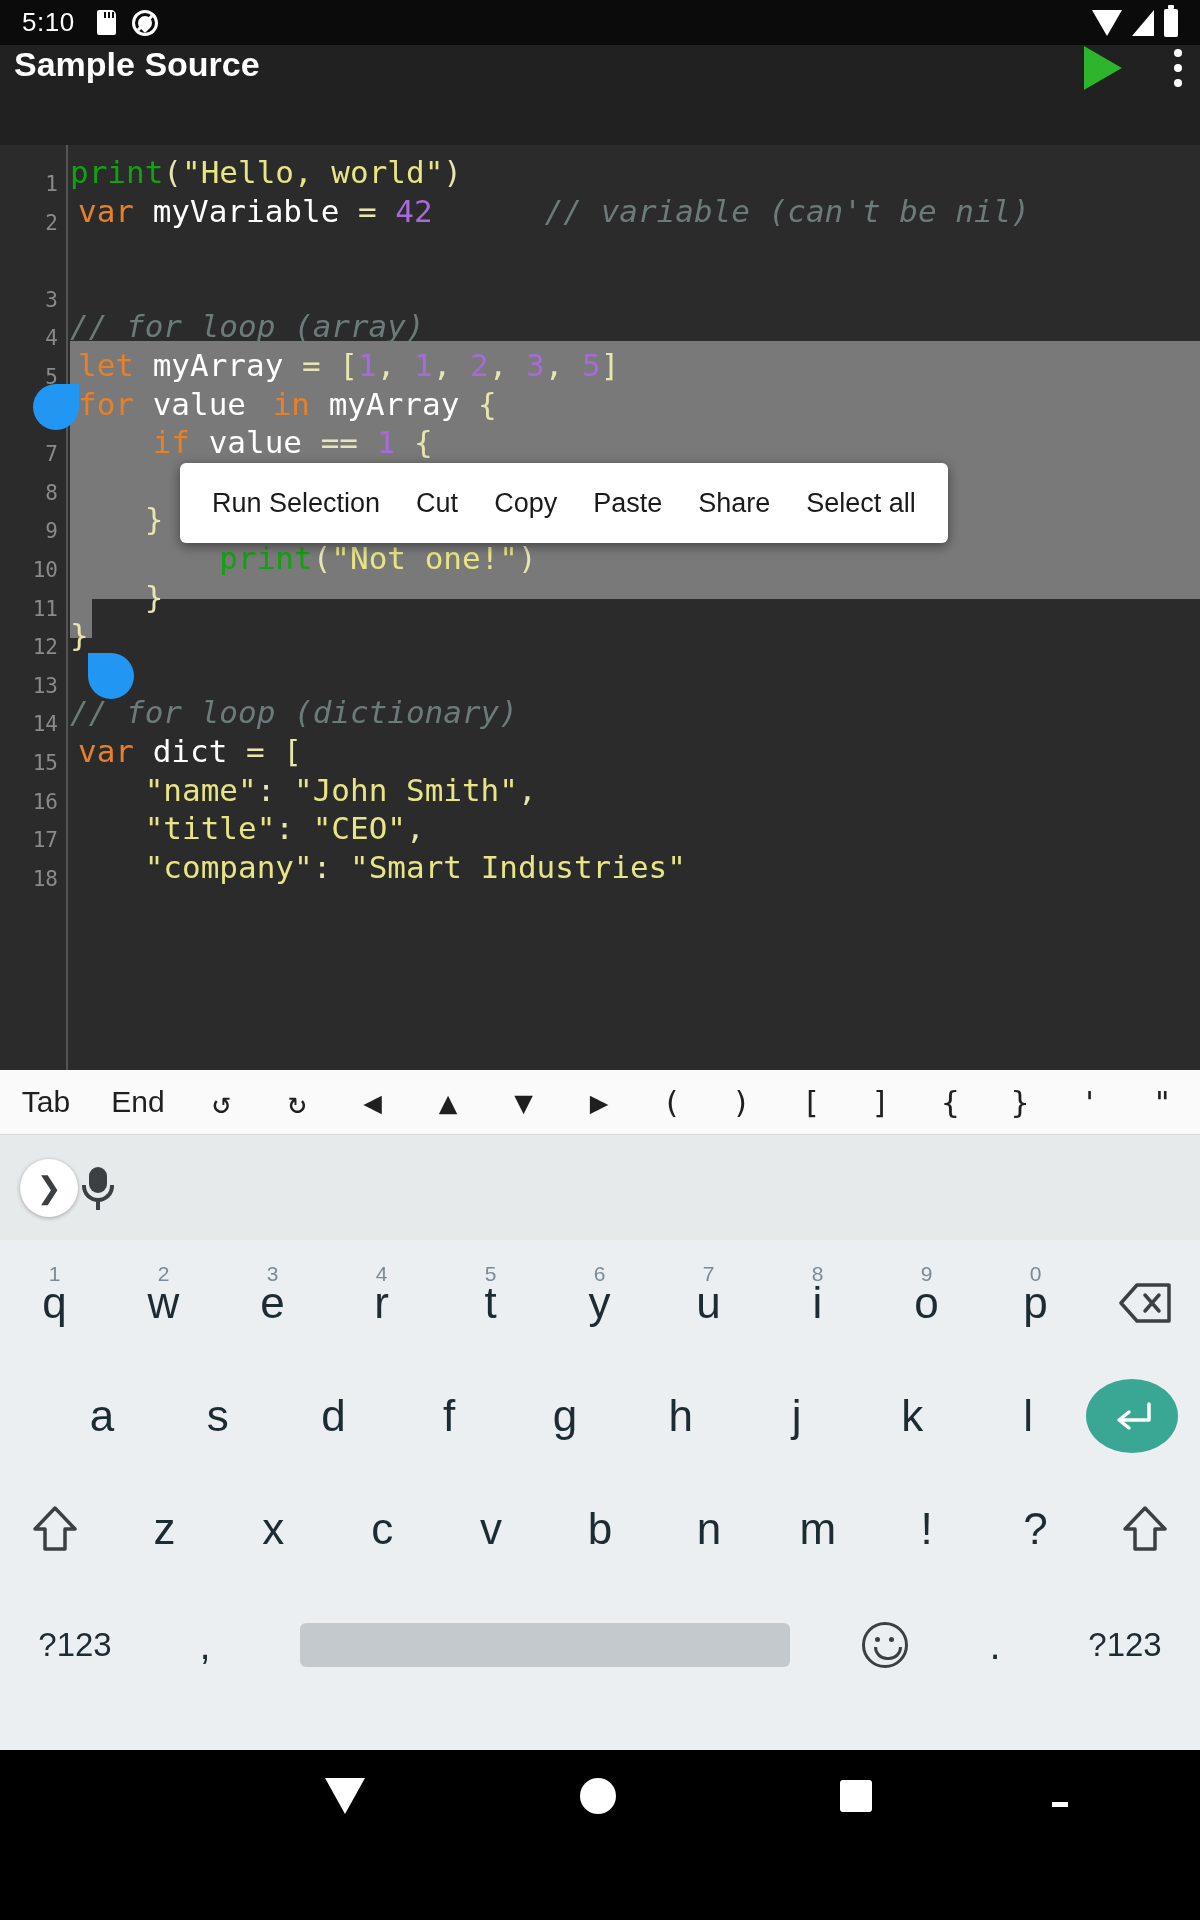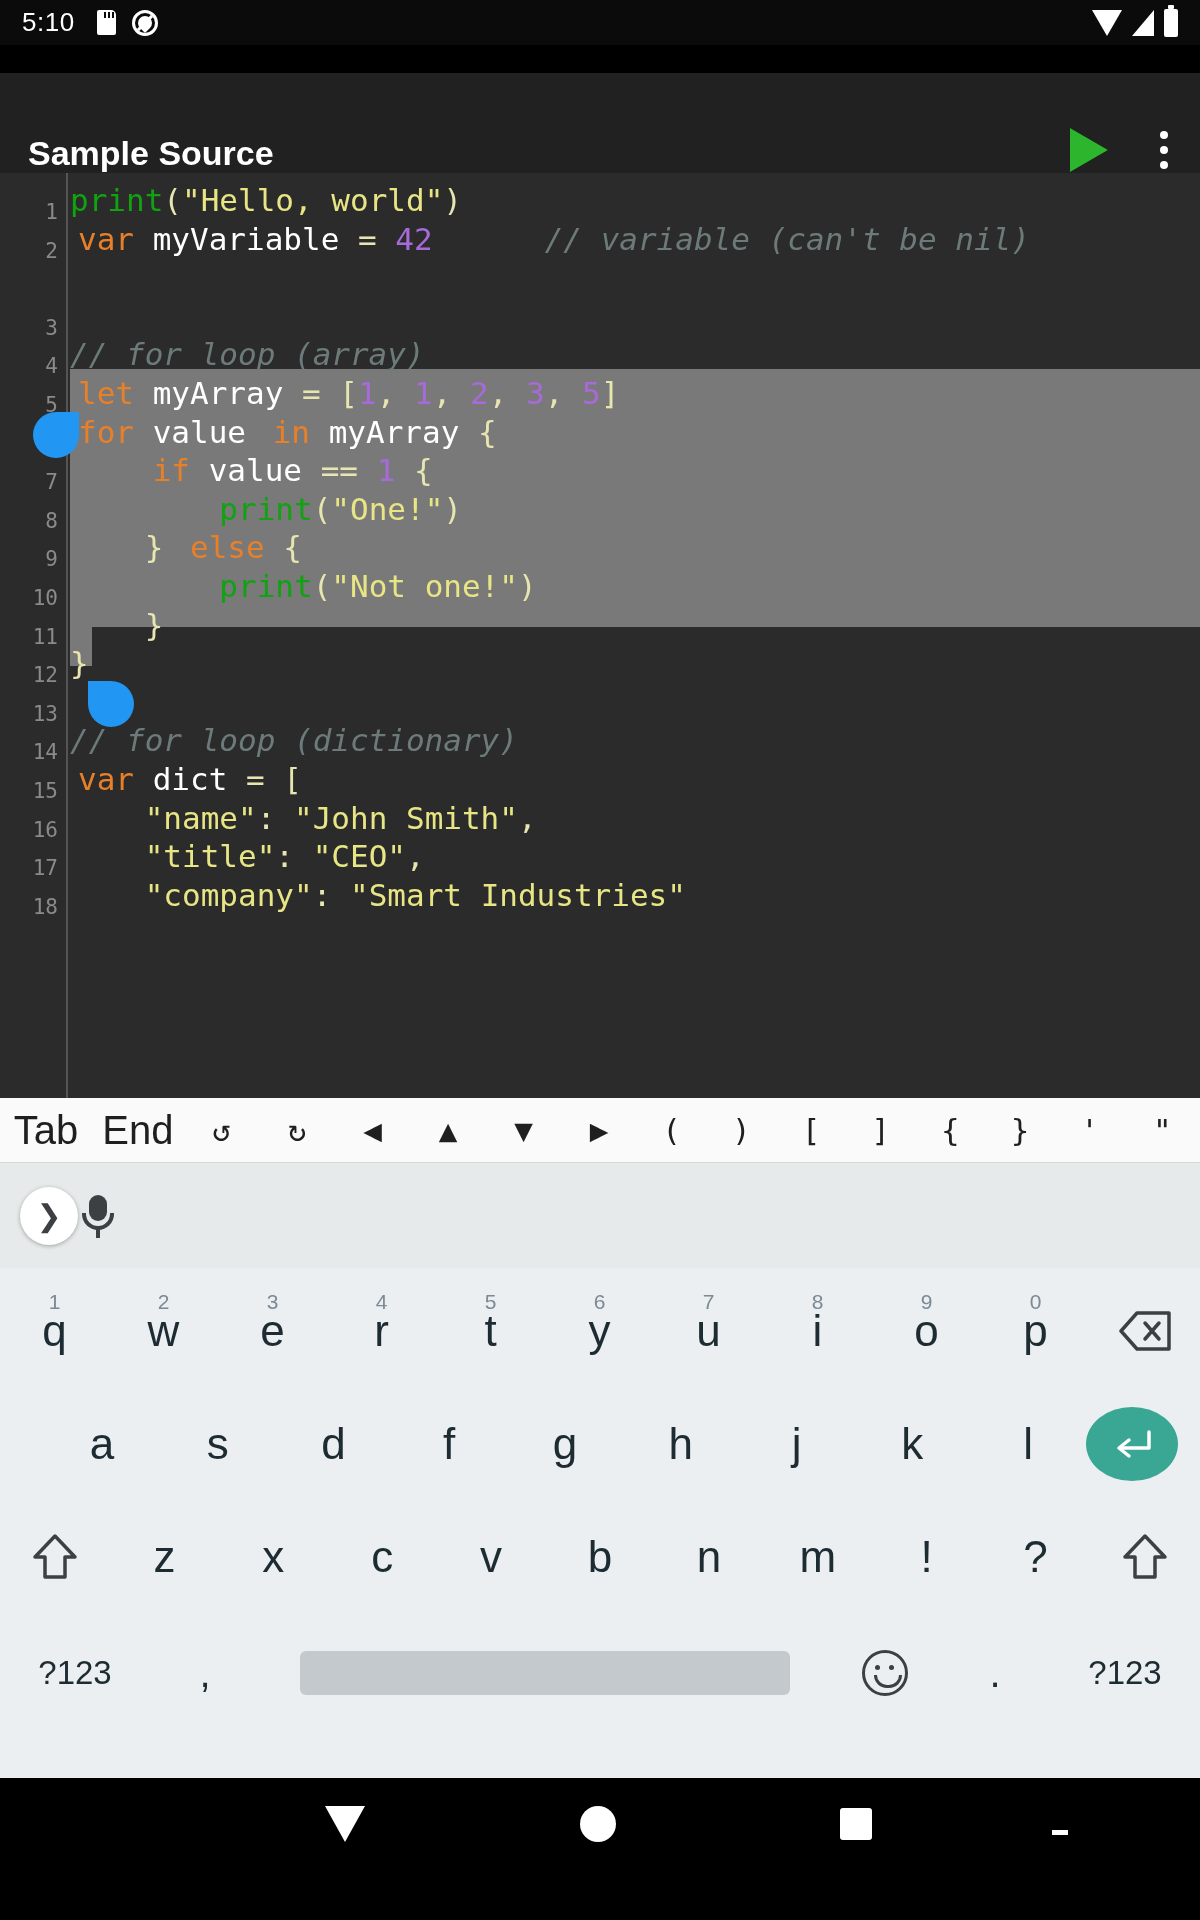--- a/index.html
+++ b/index.html
@@ -39,21 +39,21 @@
     border-top:26px solid #fff;
   }
   .signal{
     width:0;height:0;border-left:22px solid transparent;border-bottom:26px solid #fff;
   }
   .battery{ width:14px;height:28px;background:#fff;border-radius:2px;position:relative; }
   .battery::before{ content:"";position:absolute;top:-4px;left:4px;width:6px;height:4px;background:#fff;border-radius:1px; }
 
   
   #appbar{
-    height:100px; background:#212121; display:flex; align-items:flex-end; padding:0 28px;margin-top:28px;
+    height:100px; background:#212121; display:flex; align-items:flex-start; padding:0 14px;
   }
   #appbar .title{ color:#fff; font-size:34px; font-weight:bold; }
   #appbar .actions{ margin-left:auto; display:flex; align-items:center; gap:40px; }
   .play-tri{
     width:0;height:0;border-top:22px solid transparent;border-bottom:22px solid transparent;
     border-left:38px solid #2db52d;
     filter:drop-shadow(0 0 0 #000);
   }
   .kebab{ width:8px; display:flex; flex-direction:column; gap:7px; padding:4px 12px; }
   .kebab i{ width:8px;height:8px;border-radius:50%;background:#fff;display:block; }
@@ -112,21 +112,21 @@
 
   
   #symbar{
     height:65px; background:#fafafa; display:flex; align-items:center;
     border-bottom:1px solid #d6d6d6;
   }
   #symbar .sk{
     color:#1f1f1f; font-size:31px; text-align:center; line-height:1;
     font-family:"DejaVu Sans Mono","Liberation Mono",monospace;
   }
-  #symbar .sk.word{ font-family:"Liberation Sans",sans-serif; font-size:40px; }
+  #symbar .sk.word{ font-family:"Liberation Sans",sans-serif; font-size:30px; }
 
   
   #sugg{
     height:105px; background:#e6eaea; display:flex; align-items:center; position:relative;
   }
   #expandbtn{
     width:58px;height:58px;border-radius:50%;background:#fff;margin-left:20px;
     display:flex;align-items:center;justify-content:center;
     box-shadow:0 1px 4px rgba(0,0,0,.3); color:#3c4043; font-size:30px;
   }
@@ -254,20 +254,28 @@
       <div class="ln" style="top: 599px;">15</div>
       <div class="ln" style="top: 637.6px;">16</div>
       <div class="ln" style="top: 676.2px;">17</div>
       <div class="ln" style="top: 714.8px;">18</div>
     </div>
   <div id="codewrap"><div class="cl"><span class="fn">print</span><span class="p">(</span><span class="s">"Hello, world"</span><span class="p">)</span></div><div class="cl wrap2"><span class="k">var</span> <span class="w">myVariable</span> <span class="p">=</span> <span class="n">42</span>      <span class="c">// variable (can't be nil)</span></div><div class="cl"></div><div class="cl"><span class="c">// for loop (array)</span></div><div class="cl"><span class="k">let</span> <span class="w">myArray</span> <span class="p">=</span> <span class="p">[</span><span class="n">1</span><span class="p">,</span> <span class="n">1</span><span class="p">,</span> <span class="n">2</span><span class="p">,</span> <span class="n">3</span><span class="p">,</span> <span class="n">5</span><span class="p">]</span></div><div class="cl"><span class="k">for</span> <span class="w">value</span> <span class="k">in</span> <span class="w">myArray</span> <span class="p">{</span></div><div class="cl">    <span class="k">if</span> <span class="w">value</span> <span class="p">==</span> <span class="n">1</span> <span class="p">{</span></div><div class="cl">        <span class="fn">print</span><span class="p">(</span><span class="s">"One!"</span><span class="p">)</span></div><div class="cl">    <span class="p">}</span> <span class="k">else</span> <span class="p">{</span></div><div class="cl">        <span class="fn">print</span><span class="p">(</span><span class="s">"Not one!"</span><span class="p">)</span></div><div class="cl">    <span class="p">}</span></div><div class="cl"><span class="p">}</span></div><div class="cl"></div><div class="cl"><span class="c">// for loop (dictionary)</span></div><div class="cl"><span class="k">var</span> <span class="w">dict</span> <span class="p">=</span> <span class="p">[</span></div><div class="cl">    <span class="s">"name"</span><span class="p">:</span> <span class="s">"John Smith"</span><span class="p">,</span></div><div class="cl">    <span class="s">"title"</span><span class="p">:</span> <span class="s">"CEO"</span><span class="p">,</span></div><div class="cl">    <span class="s">"company"</span><span class="p">:</span> <span class="s">"Smart Industries"</span></div></div>
 
   <div class="handle left" style="left:33px;top:239px;"></div>
   <div class="handle right" style="left:88px;top:508px;"></div>
 
+  <div id="ctxmenu">
+      <div class="mi">Run Selection</div>
+      <div class="mi">Cut</div>
+      <div class="mi">Copy</div>
+      <div class="mi">Paste</div>
+      <div class="mi">Share</div>
+      <div class="mi">Select all</div>
+    </div>
 </div>
 
 <div id="symbar">
     <div class="sk word" style="width: 95px;">Tab</div>
     <div class="sk word" style="width: 95px;">End</div>
     <div class="sk" style="width: 78px;">↺</div>
     <div class="sk" style="width: 78px;">↻</div>
     <div class="sk" style="width: 78px;">◀</div>
     <div class="sk" style="width: 78px;">▲</div>
     <div class="sk" style="width: 78px;">▼</div>

